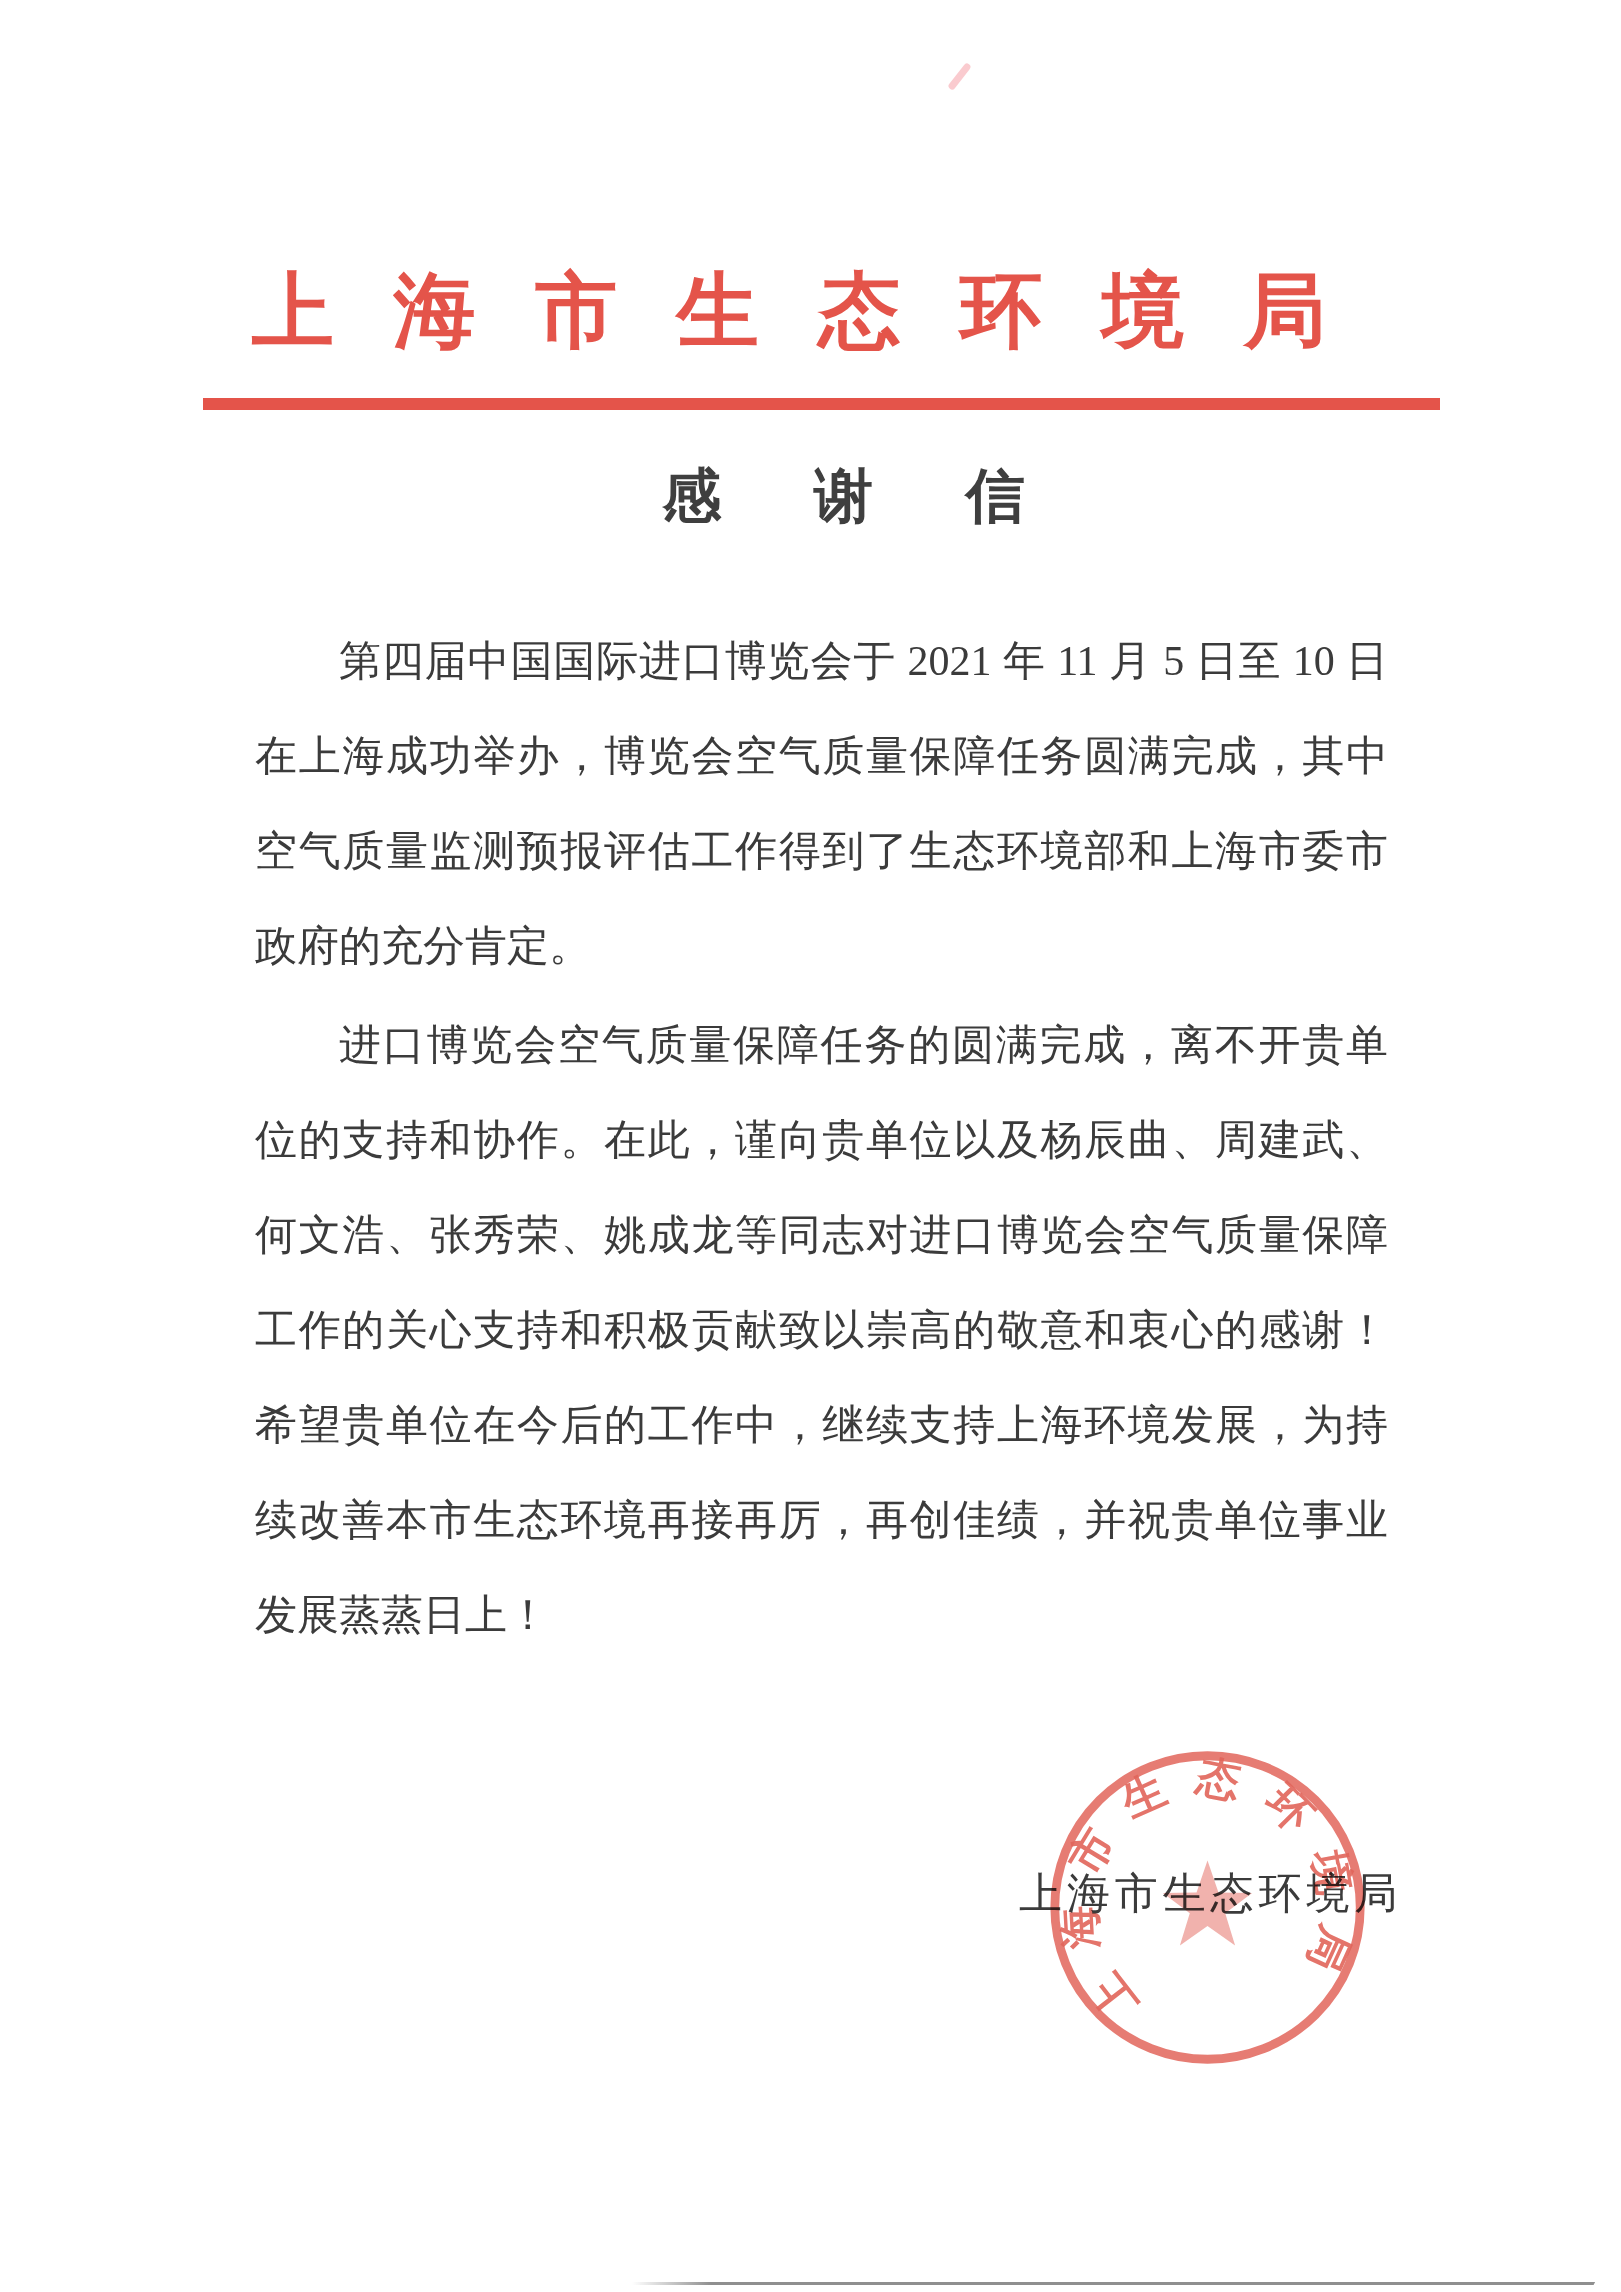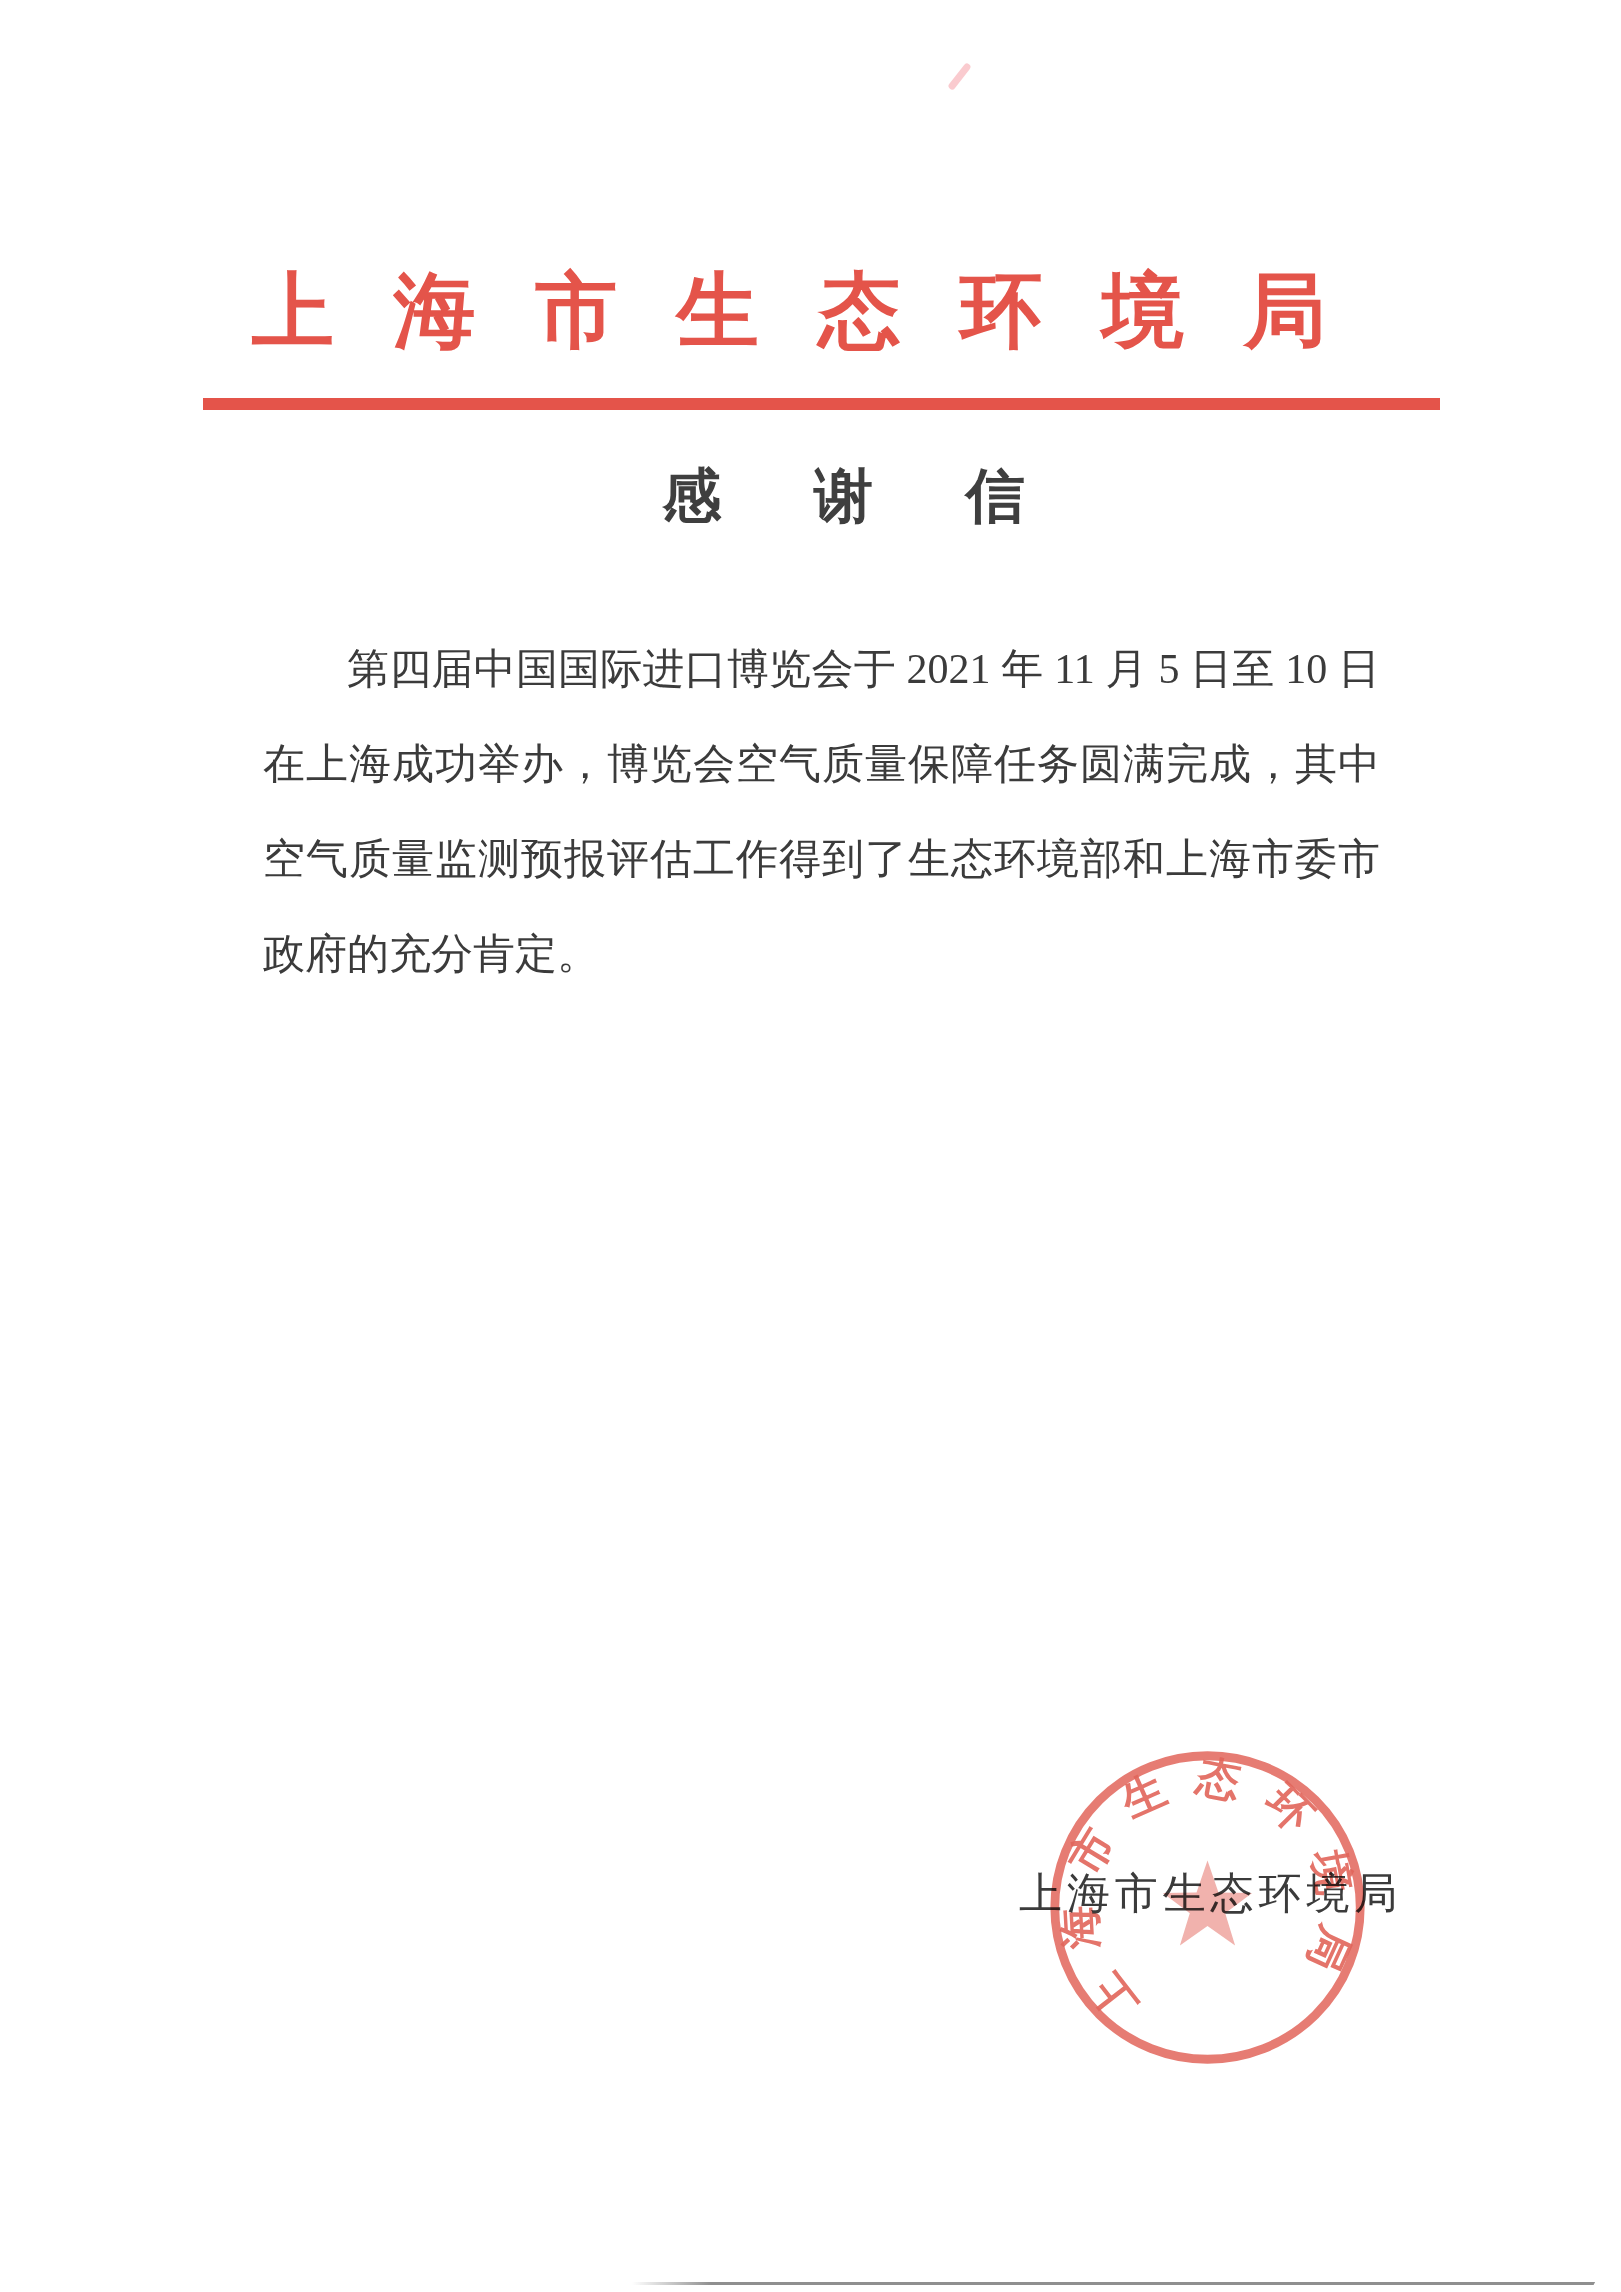--- a/index.html
+++ b/index.html
@@ -66,21 +66,21 @@
     font-size: 42px;
     line-height: 95px;
     color: var(--ink, #3b3b3b);
     text-align: justify;
   }
   .letter-body .salutation {
     text-indent: 0;
     margin: 0;
   }
   .letter-body p.body-paragraph {
-    margin: 12px;
+    margin: 4px;
     text-indent: 84px;
   }
 
   
   .signature-org {
     position: absolute;
     left: 1019px;
     top: 1868px;
     font-size: 43px;
     line-height: 1.2;
@@ -143,20 +143,21 @@
   <div class="smudge"></div>
 
   <div class="letterhead">上 海 市 生 态 环 境 局</div>
 
   <div class="letterhead-rule"></div>
 
   <div class="doc-title">感 谢 信</div>
 
   <div class="letter-body">
     <p class="body-paragraph">第四届中国国际进口博览会于 2021 年 11 月 5 日至 10 日在上海成功举办，博览会空气质量保障任务圆满完成，其中空气质量监测预报评估工作得到了生态环境部和上海市委市政府的充分肯定。</p>
+    <p class="body-paragraph">进口博览会空气质量保障任务的圆满完成，离不开贵单位的支持和协作。在此，谨向贵单位以及杨辰曲、周建武、何文浩、张秀荣、姚成龙等同志对进口博览会空气质量保障工作的关心支持和积极贡献致以崇高的敬意和衷心的感谢！希望贵单位在今后的工作中，继续支持上海环境发展，为持续改善本市生态环境再接再厉，再创佳绩，并祝贵单位事业发展蒸蒸日上！</p>
   </div>
 
   <div class="signature-org">上海市生态环境局</div>
 
 
   <svg class="seal" viewBox="0 0 340 332" xmlns="http://www.w3.org/2000/svg">
     <defs>
       <path id="seal-arc" d="M 103.5 261 A 116 116 0 1 1 236.5 261" fill="none"></path>
     </defs>
     <ellipse cx="170" cy="166" rx="156" ry="155" fill="none" stroke="#dd4f43" stroke-width="9" opacity="0.85"></ellipse>

